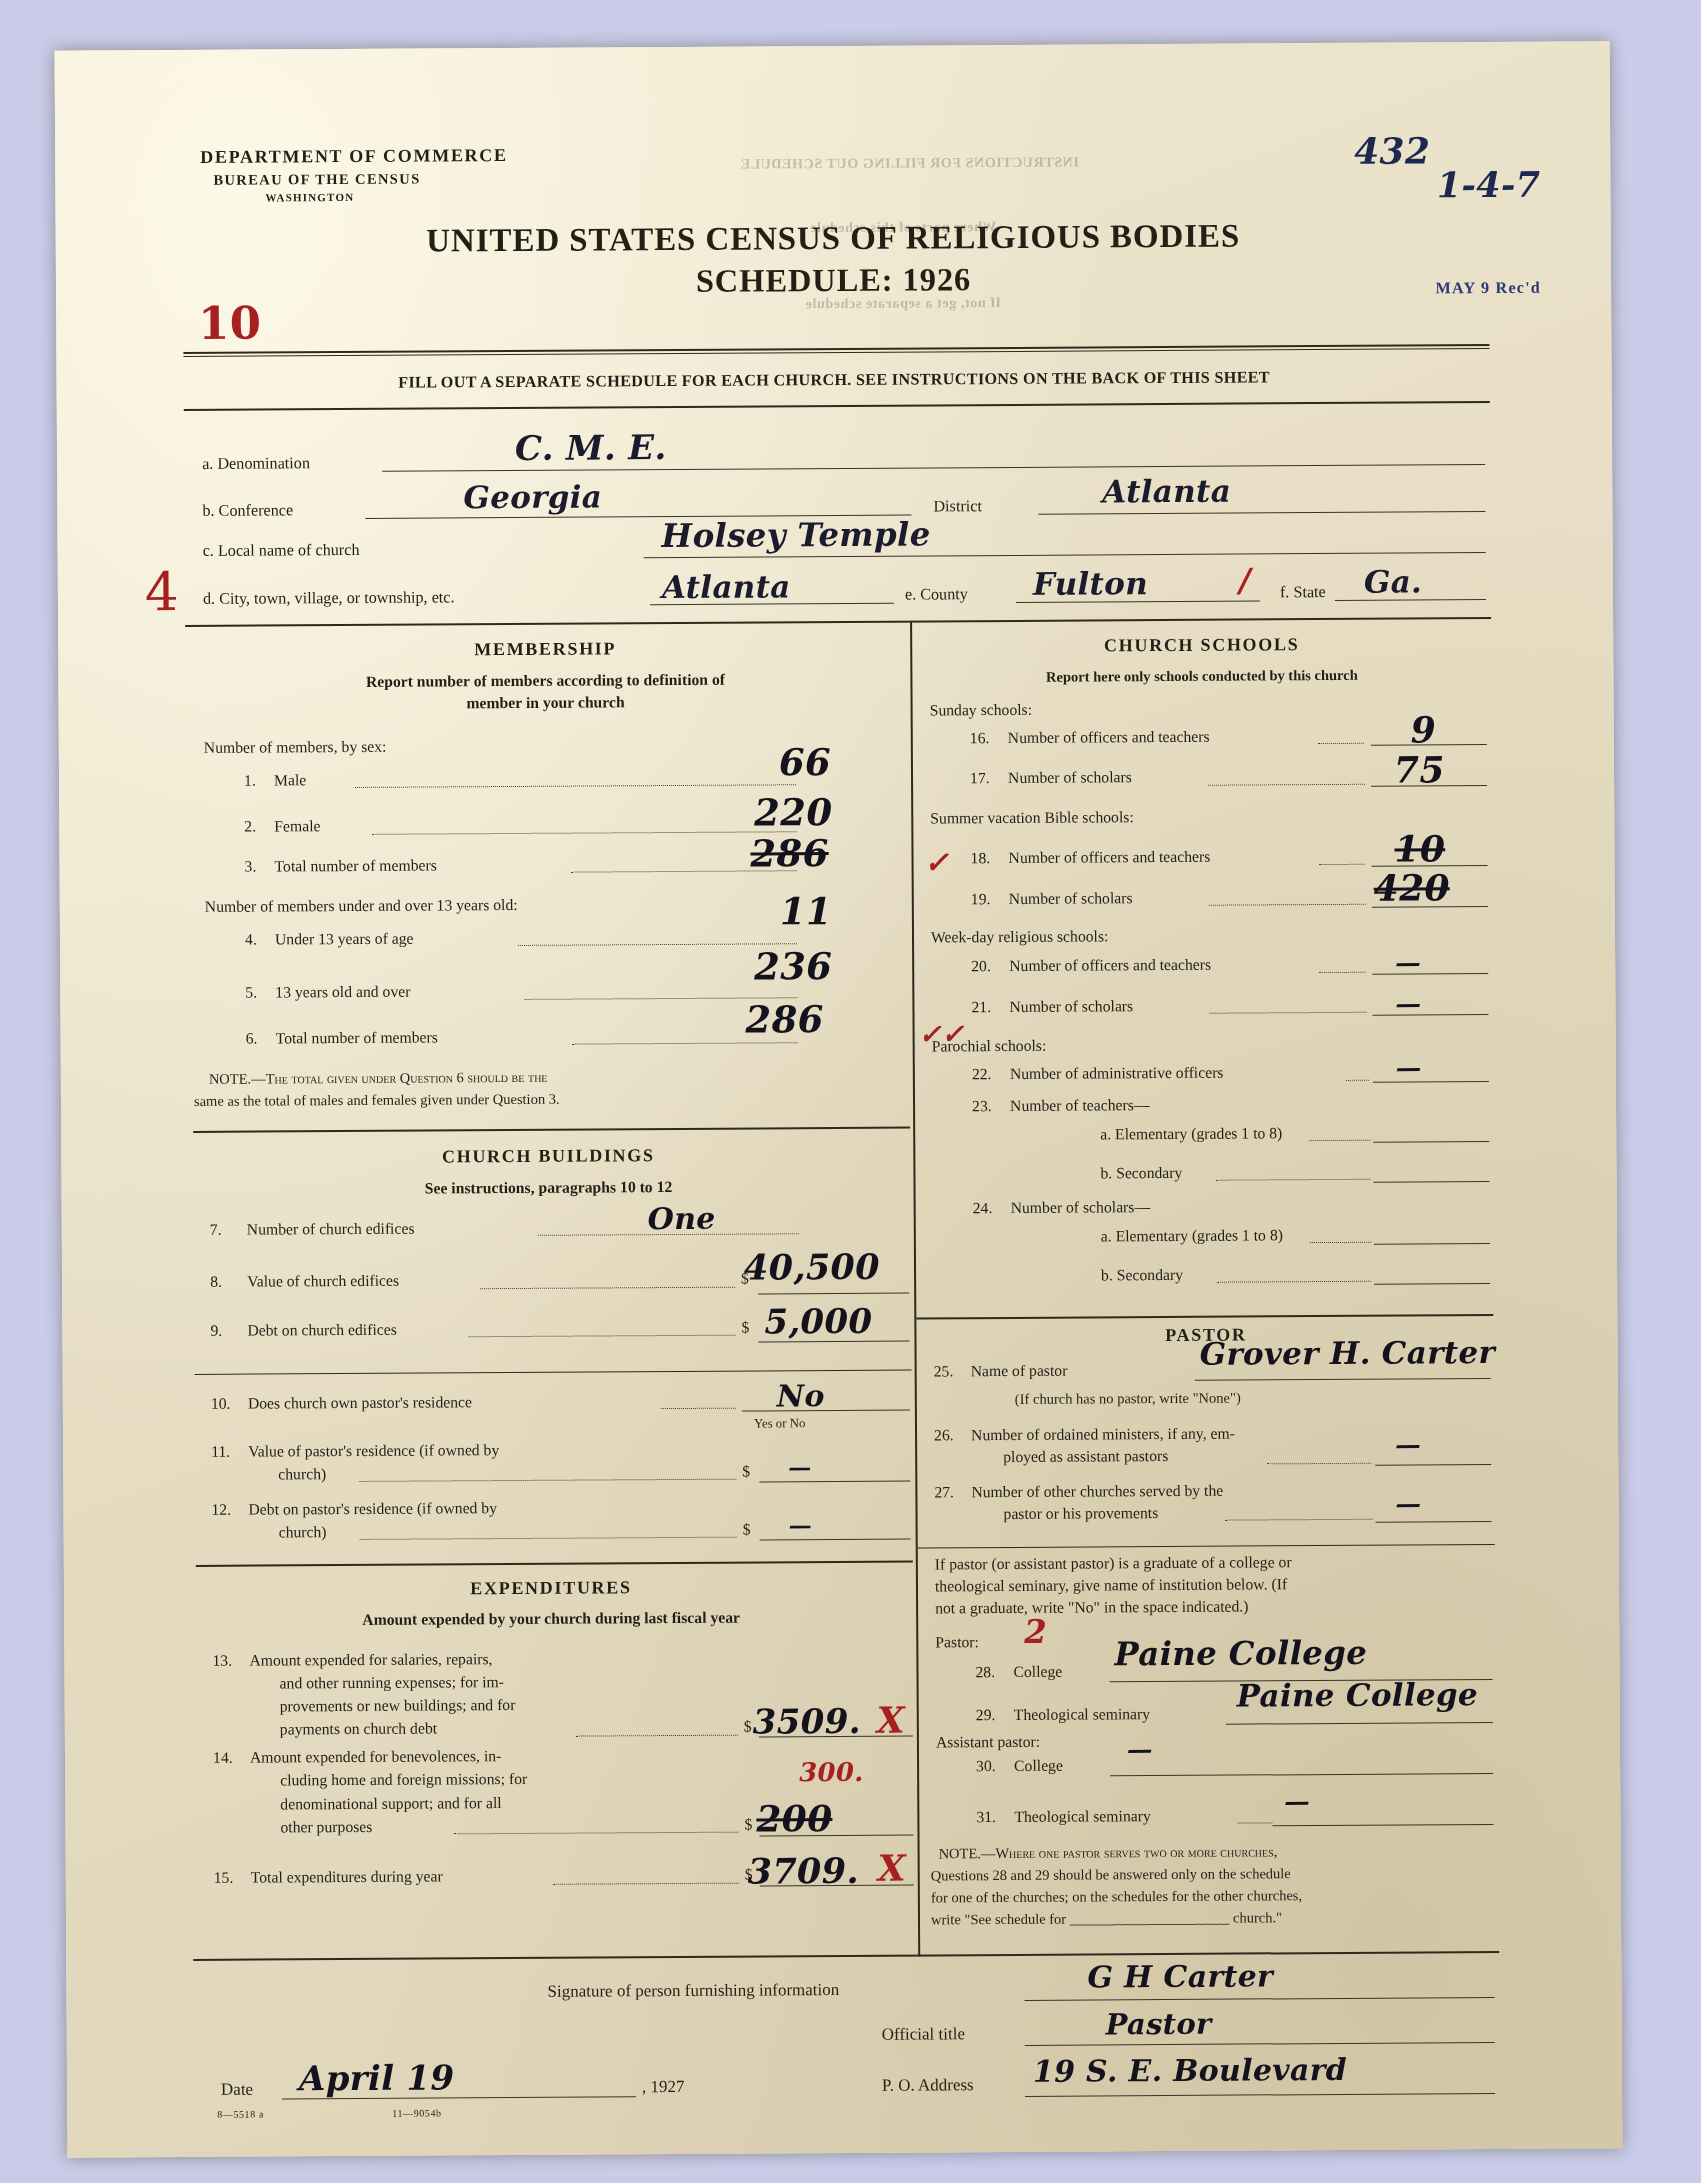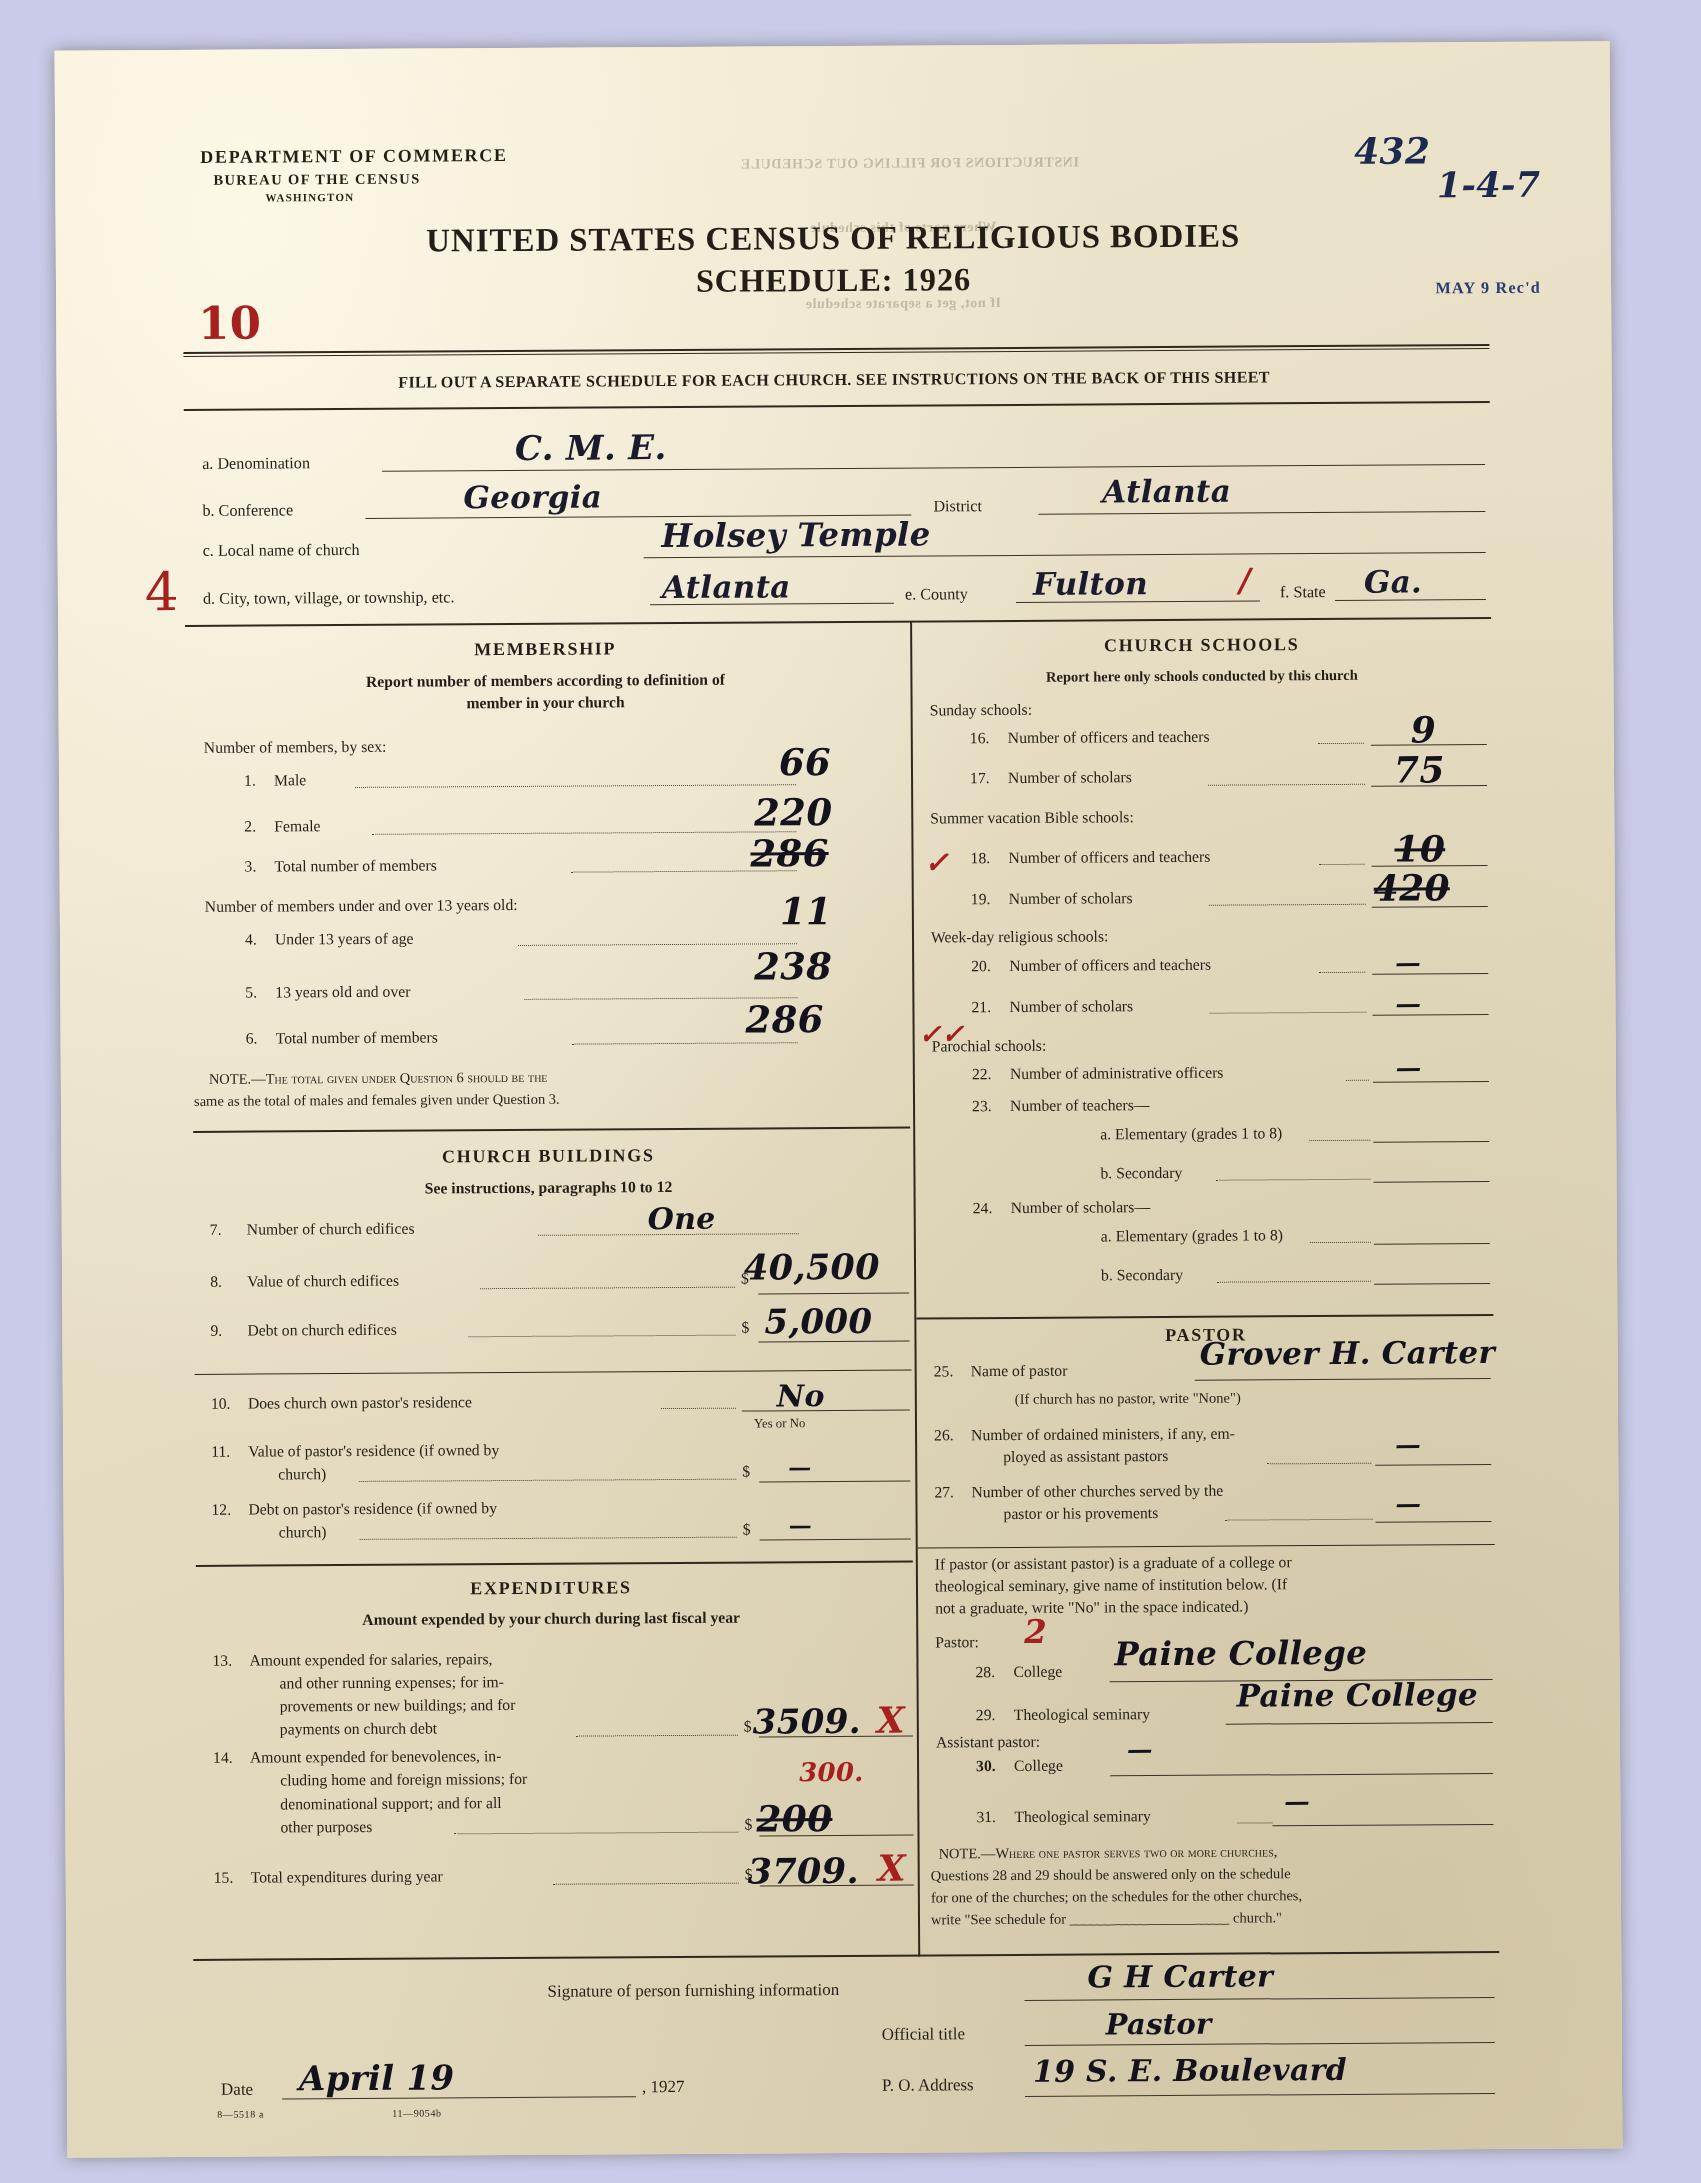--- a/index.html
+++ b/index.html
@@ -150,21 +150,21 @@
   <div class="q" style="left:145px;top:848px;">Number of members under and over 13 years old:</div>
 
   <div class="q" style="left:185px;top:881px;">4.</div>
   <div class="q" style="left:215px;top:881px;">Under 13 years of age</div>
   <div class="abs" style="left:458px;top:897px;width:279px;border-bottom:1.2px dotted #4a4334;"></div>
   <div class="abs hand dark" style="left:720px;top:843px;font-size:37px;">11</div>
 
   <div class="q" style="left:185px;top:934px;">5.</div>
   <div class="q" style="left:215px;top:934px;">13 years old and over</div>
   <div class="abs" style="left:464px;top:951px;width:273px;border-bottom:1.2px dotted #4a4334;"></div>
-  <div class="abs hand dark" style="left:694px;top:898px;font-size:37px;">238</div>
+  <div class="abs hand dark" style="left:694px;top:898px;font-size:37px;">236</div>
 
   <div class="q" style="left:185px;top:980px;">6.</div>
   <div class="q" style="left:215px;top:980px;">Total number of members</div>
   <div class="abs" style="left:511px;top:996px;width:226px;border-bottom:1.2px dotted #4a4334;"></div>
   <div class="abs hand dark" style="left:685px;top:951px;font-size:37px;">286</div>
 
   <div class="note smallcaps" style="left:148px;top:1021px;width:685px;">NOTE.—The total given under Question 6 should be the</div>
   <div class="note" style="left:133px;top:1043px;width:708px;">same as the total of males and females given under Question 3.</div>
 
   <div class="rule" style="left:132px;top:1081px;width:717px;height:1.7px;"></div>
@@ -361,21 +361,21 @@
   <div class="q" style="left:949px;top:1618px;">College</div>
   <div class="abs ln" style="left:1045px;top:1637px;width:383px;"></div>
   <div class="abs hand dark" style="left:1050px;top:1590px;font-size:32.5px;">Paine College</div>
 
   <div class="q" style="left:911px;top:1661px;">29.</div>
   <div class="q" style="left:949px;top:1661px;">Theological seminary</div>
   <div class="abs ln" style="left:1161px;top:1680px;width:267px;"></div>
   <div class="abs hand dark" style="left:1172px;top:1634px;font-size:31px;">Paine College</div>
 
   <div class="q" style="left:871px;top:1688px;">Assistant pastor:</div>
-  <div class="q" style="left:911px;top:1712px;font-weight:bold;">30.</div>
+  <div class="q" style="left:911px;top:1712px;">30.</div>
   <div class="q" style="left:949px;top:1712px;">College</div>
   <div class="abs ln" style="left:1045px;top:1731px;width:383px;"></div>
   <div class="abs hand dark" style="left:1062px;top:1690px;font-size:25.5px;">—</div>
 
   <div class="q" style="left:911px;top:1763px;">31.</div>
   <div class="q" style="left:949px;top:1763px;">Theological seminary</div>
   <div class="abs" style="left:1172px;top:1779px;width:35px;border-bottom:1.2px dotted #4a4334;"></div>
   <div class="abs ln" style="left:1207px;top:1782px;width:221px;"></div>
   <div class="abs hand dark" style="left:1219px;top:1743px;font-size:25.5px;">—</div>
 

